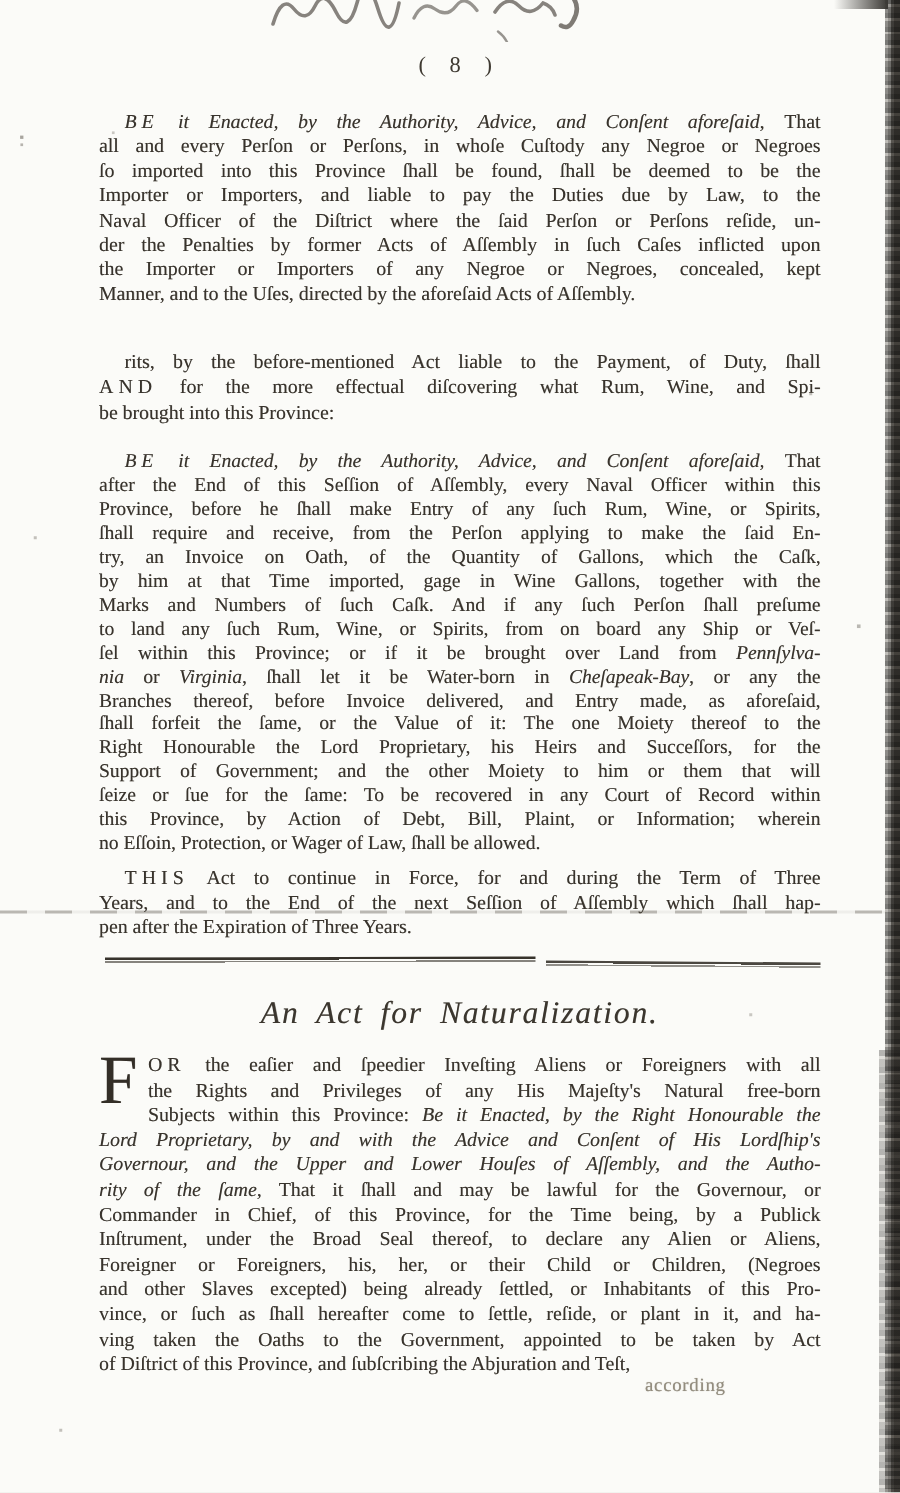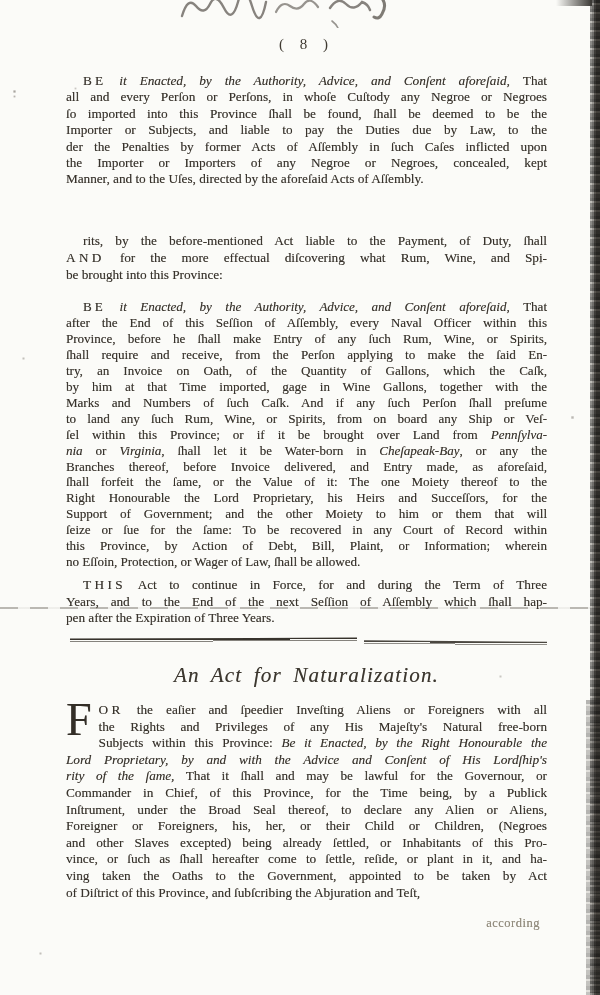--- a/index.html
+++ b/index.html
@@ -54,36 +54,36 @@
   .p1{top:73px;line-height:16.4px;}
   .p2{top:232px;line-height:17px;}
   .p3{top:299px;line-height:15.95px;font-size:13px;}
   .p4{top:577px;line-height:16.5px;}
   .p5{top:702px;line-height:16.6px;}
   .line{text-align:justify;text-align-last:justify;}
   .line.nj{text-align-last:left;}
   .has-indent .line:nth-of-type(1){padding-left:17px;}
   .seg-i{font-style:italic;}
   .seg-rs{letter-spacing:3.4px;}
-  .seg-is{letter-spacing:3.2px;}
+  .seg-is{font-style:italic;letter-spacing:3.2px;}
   .dropcap{
     float:left;font-size:46px;line-height:34px;height:33px;
     padding:0 7px 0 0;margin-top:1px;color:#332e27;
   }
   .section-rule{position:absolute;height:4px;
     background:linear-gradient(to bottom,#37332c 0 1.7px, rgba(0,0,0,0) 1.7px 2.5px, rgba(55,51,44,.6) 2.5px 3.5px, rgba(0,0,0,0) 3.5px);}
   .rule-left{top:638px;left:70px;width:287px;transform:rotate(-0.15deg);}
   .rule-right{top:641px;left:364px;width:183px;transform:rotate(0.45deg);opacity:.9;}
   .act-heading{
     position:absolute;top:663px;left:66px;width:481px;text-align:center;
     font-style:italic;font-size:21px;letter-spacing:1.2px;word-spacing:5px;color:#3b362e;
     text-shadow:0.2px 0.2px 0.4px rgba(45,40,34,.45);
   }
   .catchword{
-    position:absolute;top:916px;left:430px;width:110px;text-align:right;
+    position:absolute;top:916px;left:430px;width:110px;text-align:left;
     font-size:12.5px;color:#938d7f;letter-spacing:.5px;
     text-shadow:0 0 0.6px rgba(147,141,127,.8);
   }
 </style>
 </head>
 <body>
 
 <div class="sheet">
 
   <svg class="handwriting" viewBox="0 0 220 34" aria-hidden="true">
@@ -94,21 +94,22 @@
     <path d="M152,27 q4,3 6,7" stroke-width="1.6" opacity="0.6"></path>
   </svg>
 
   <div class="page-number">( 8 )</div>
 
   <div class="text-block">
       <div class="para p1 has-indent">
         <div class="line"><span class="seg-is">BE</span><span class="seg-i"> it Enacted, by the Authority, Advice, and Conſent aforeſaid, </span><span class="seg-r">That</span></div>
         <div class="line"><span class="seg-r">all and every Perſon or Perſons, in whoſe Cuſtody any Negroe or Negroes</span></div>
         <div class="line"><span class="seg-r">ſo imported into this Province ſhall be found, ſhall be deemed to be the</span></div>
-        <div class="line"><span class="seg-r">Importer or Subjects, and liable to pay the Duties due by Law, to the</span></div>
+        <div class="line"><span class="seg-r">Importer or Importers, and liable to pay the Duties due by Law, to the</span></div>
+        <div class="line"><span class="seg-r">Naval Officer of the Diſtrict where the ſaid Perſon or Perſons reſide, un-</span></div>
         <div class="line"><span class="seg-r">der the Penalties by former Acts of Aſſembly in ſuch Caſes inflicted upon</span></div>
         <div class="line"><span class="seg-r">the Importer or Importers of any Negroe or Negroes, concealed, kept</span></div>
         <div class="line nj"><span class="seg-r">Manner, and to the Uſes, directed by the aforeſaid Acts of Aſſembly.</span></div>
       </div>
       <div class="para p2 has-indent">
         <div class="line"><span class="seg-r">rits, by the before-mentioned Act liable to the Payment, of Duty, ſhall</span></div>
         <div class="line"><span class="seg-rs">AND</span><span class="seg-r"> for the more effectual diſcovering what Rum, Wine, and Spi-</span></div>
         <div class="line nj"><span class="seg-r">be brought into this Province:</span></div>
       </div>
       <div class="para p3 has-indent">
@@ -134,20 +135,21 @@
         <div class="line"><span class="seg-rs">THIS</span><span class="seg-r"> Act to continue in Force, for and during the Term of Three</span></div>
         <div class="line"><span class="seg-r">Years, and to the End of the next Seſſion of Aſſembly which ſhall hap-</span></div>
         <div class="line nj"><span class="seg-r">pen after the Expiration of Three Years.</span></div>
       </div>
       <div class="para p5">
         <span class="dropcap">F</span>
         <div class="line"><span class="seg-rs">OR</span><span class="seg-r"> the eaſier and ſpeedier Inveſting Aliens or Foreigners with all</span></div>
         <div class="line"><span class="seg-r">the Rights and Privileges of any His Majeſty's Natural free-born</span></div>
         <div class="line"><span class="seg-r">Subjects within this Province: </span><span class="seg-i">Be it Enacted, by the Right Honourable the</span></div>
         <div class="line"><span class="seg-i">Lord Proprietary, by and with the Advice and Conſent of His Lordſhip's</span></div>
+        <div class="line"><span class="seg-i">Governour, and the Upper and Lower Houſes of Aſſembly, and the Autho-</span></div>
         <div class="line"><span class="seg-i">rity of the ſame,</span><span class="seg-r"> That it ſhall and may be lawful for the Governour, or</span></div>
         <div class="line"><span class="seg-r">Commander in Chief, of this Province, for the Time being, by a Publick</span></div>
         <div class="line"><span class="seg-r">Inſtrument, under the Broad Seal thereof, to declare any Alien or Aliens,</span></div>
         <div class="line"><span class="seg-r">Foreigner or Foreigners, his, her, or their Child or Children, (Negroes</span></div>
         <div class="line"><span class="seg-r">and other Slaves excepted) being already ſettled, or Inhabitants of this Pro-</span></div>
         <div class="line"><span class="seg-r">vince, or ſuch as ſhall hereafter come to ſettle, reſide, or plant in it, and ha-</span></div>
         <div class="line"><span class="seg-r">ving taken the Oaths to the Government, appointed to be taken by Act</span></div>
         <div class="line nj"><span class="seg-r">of Diſtrict of this Province, and ſubſcribing the Abjuration and Teſt,</span></div>
       </div>
     </div>

